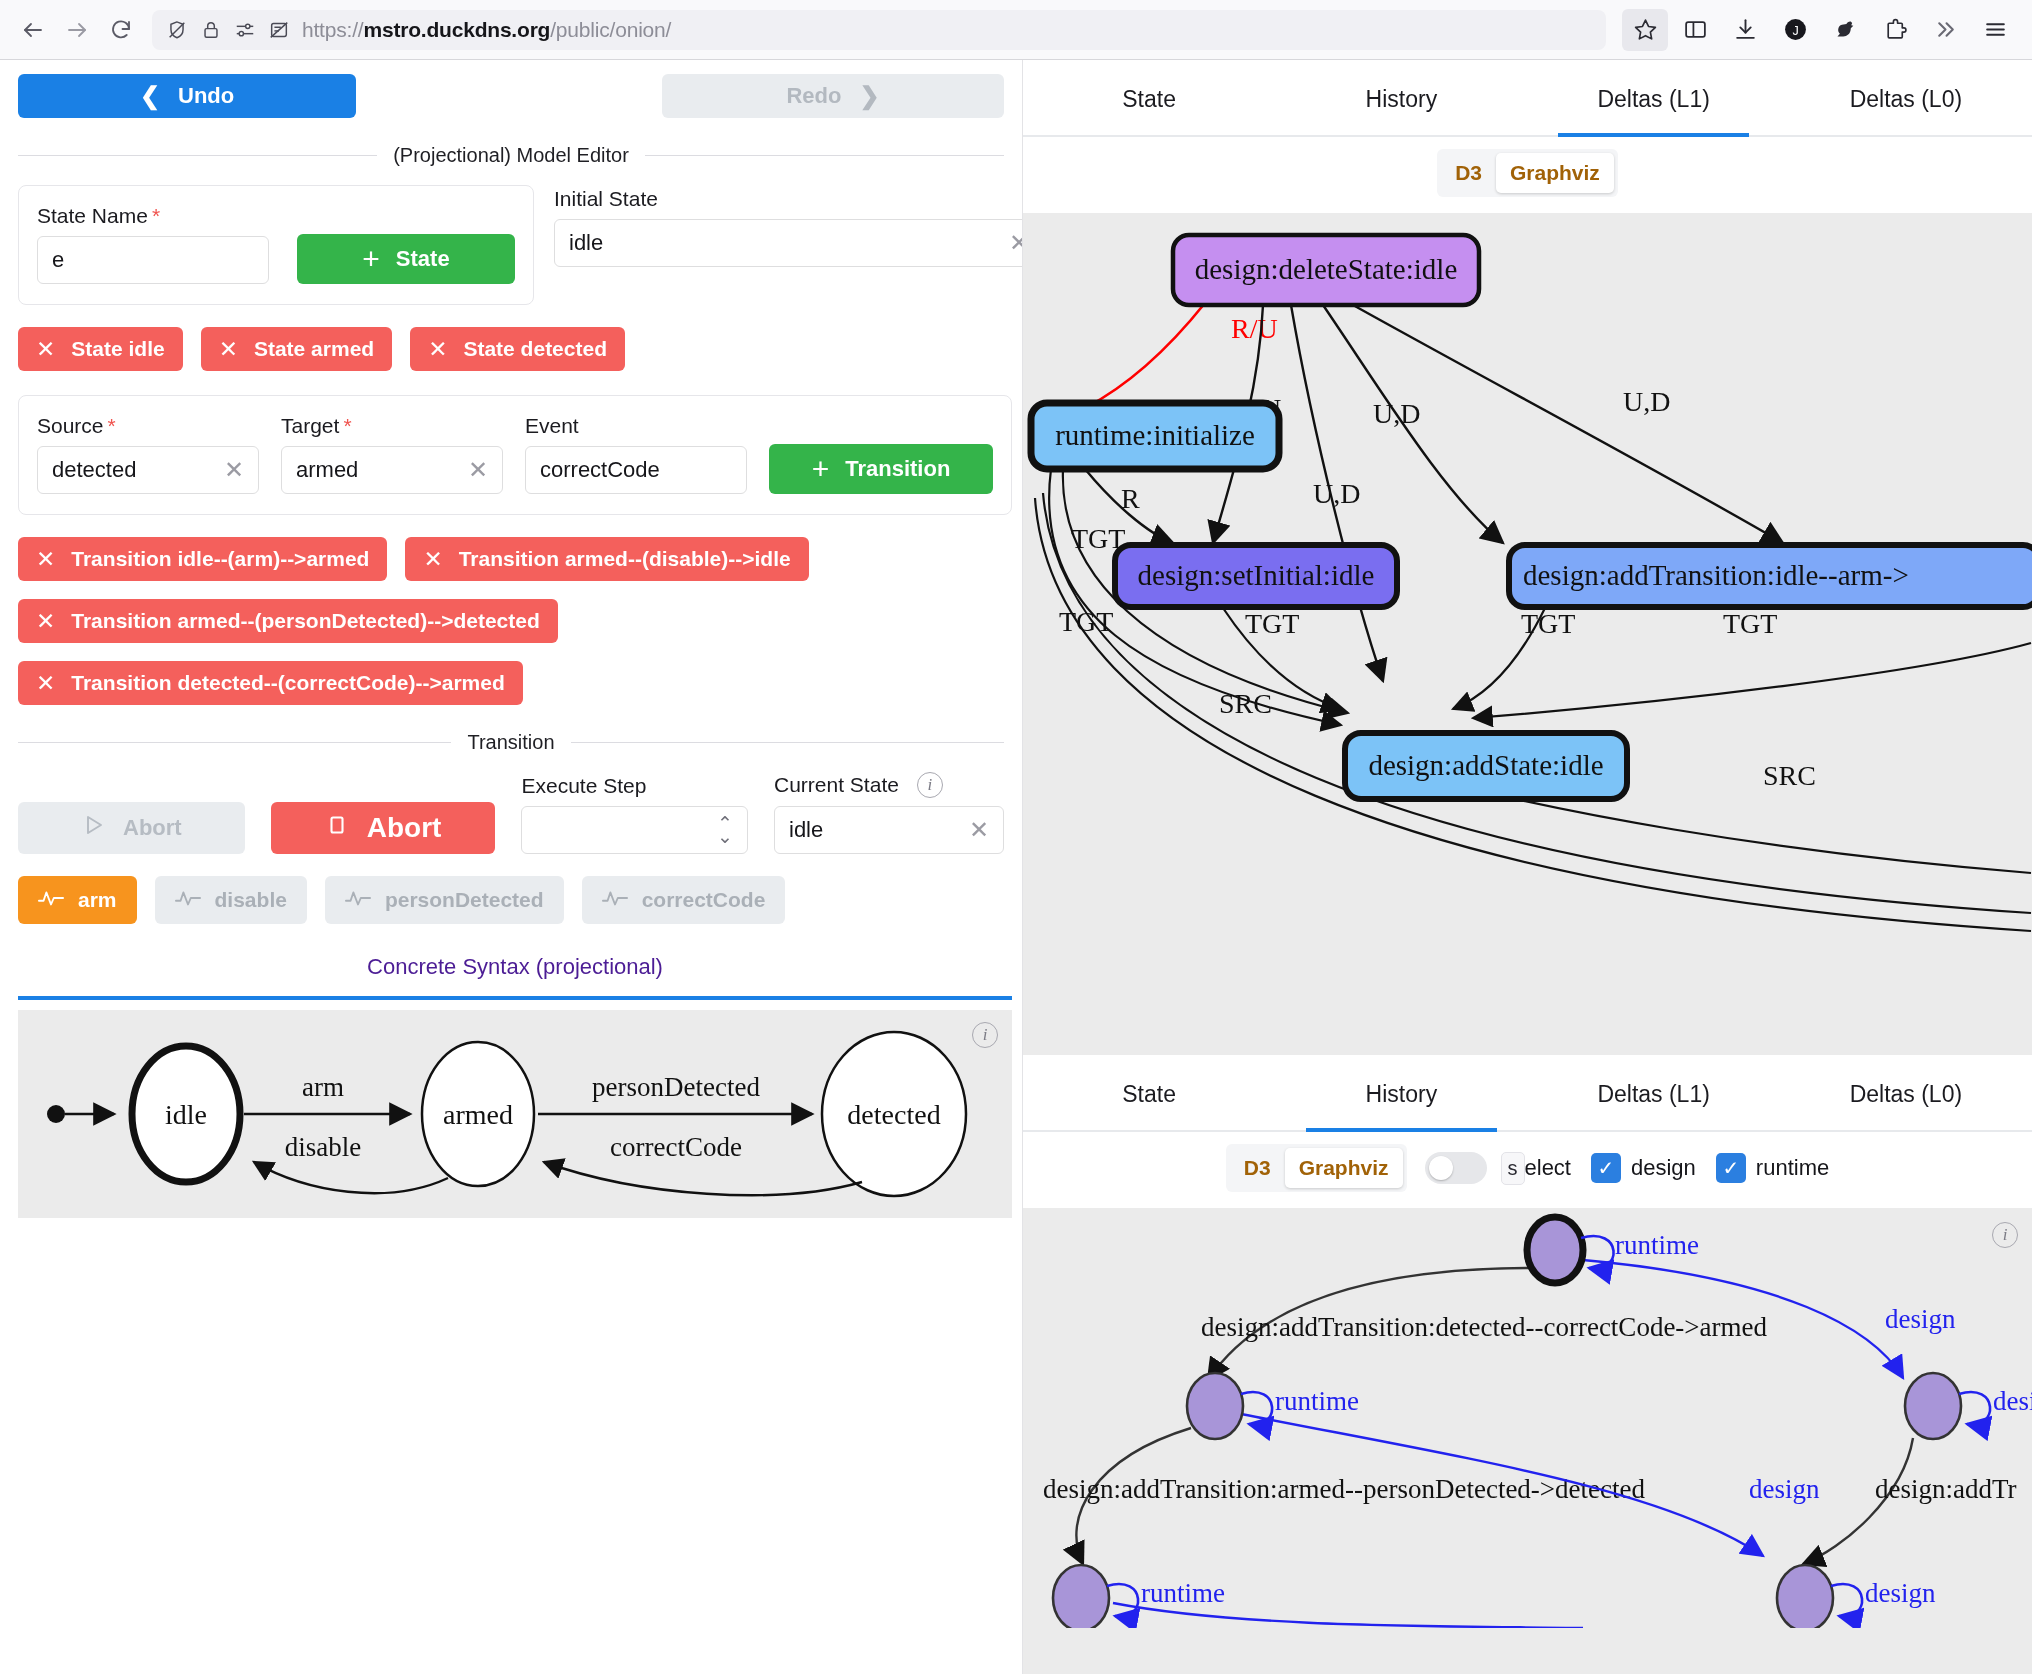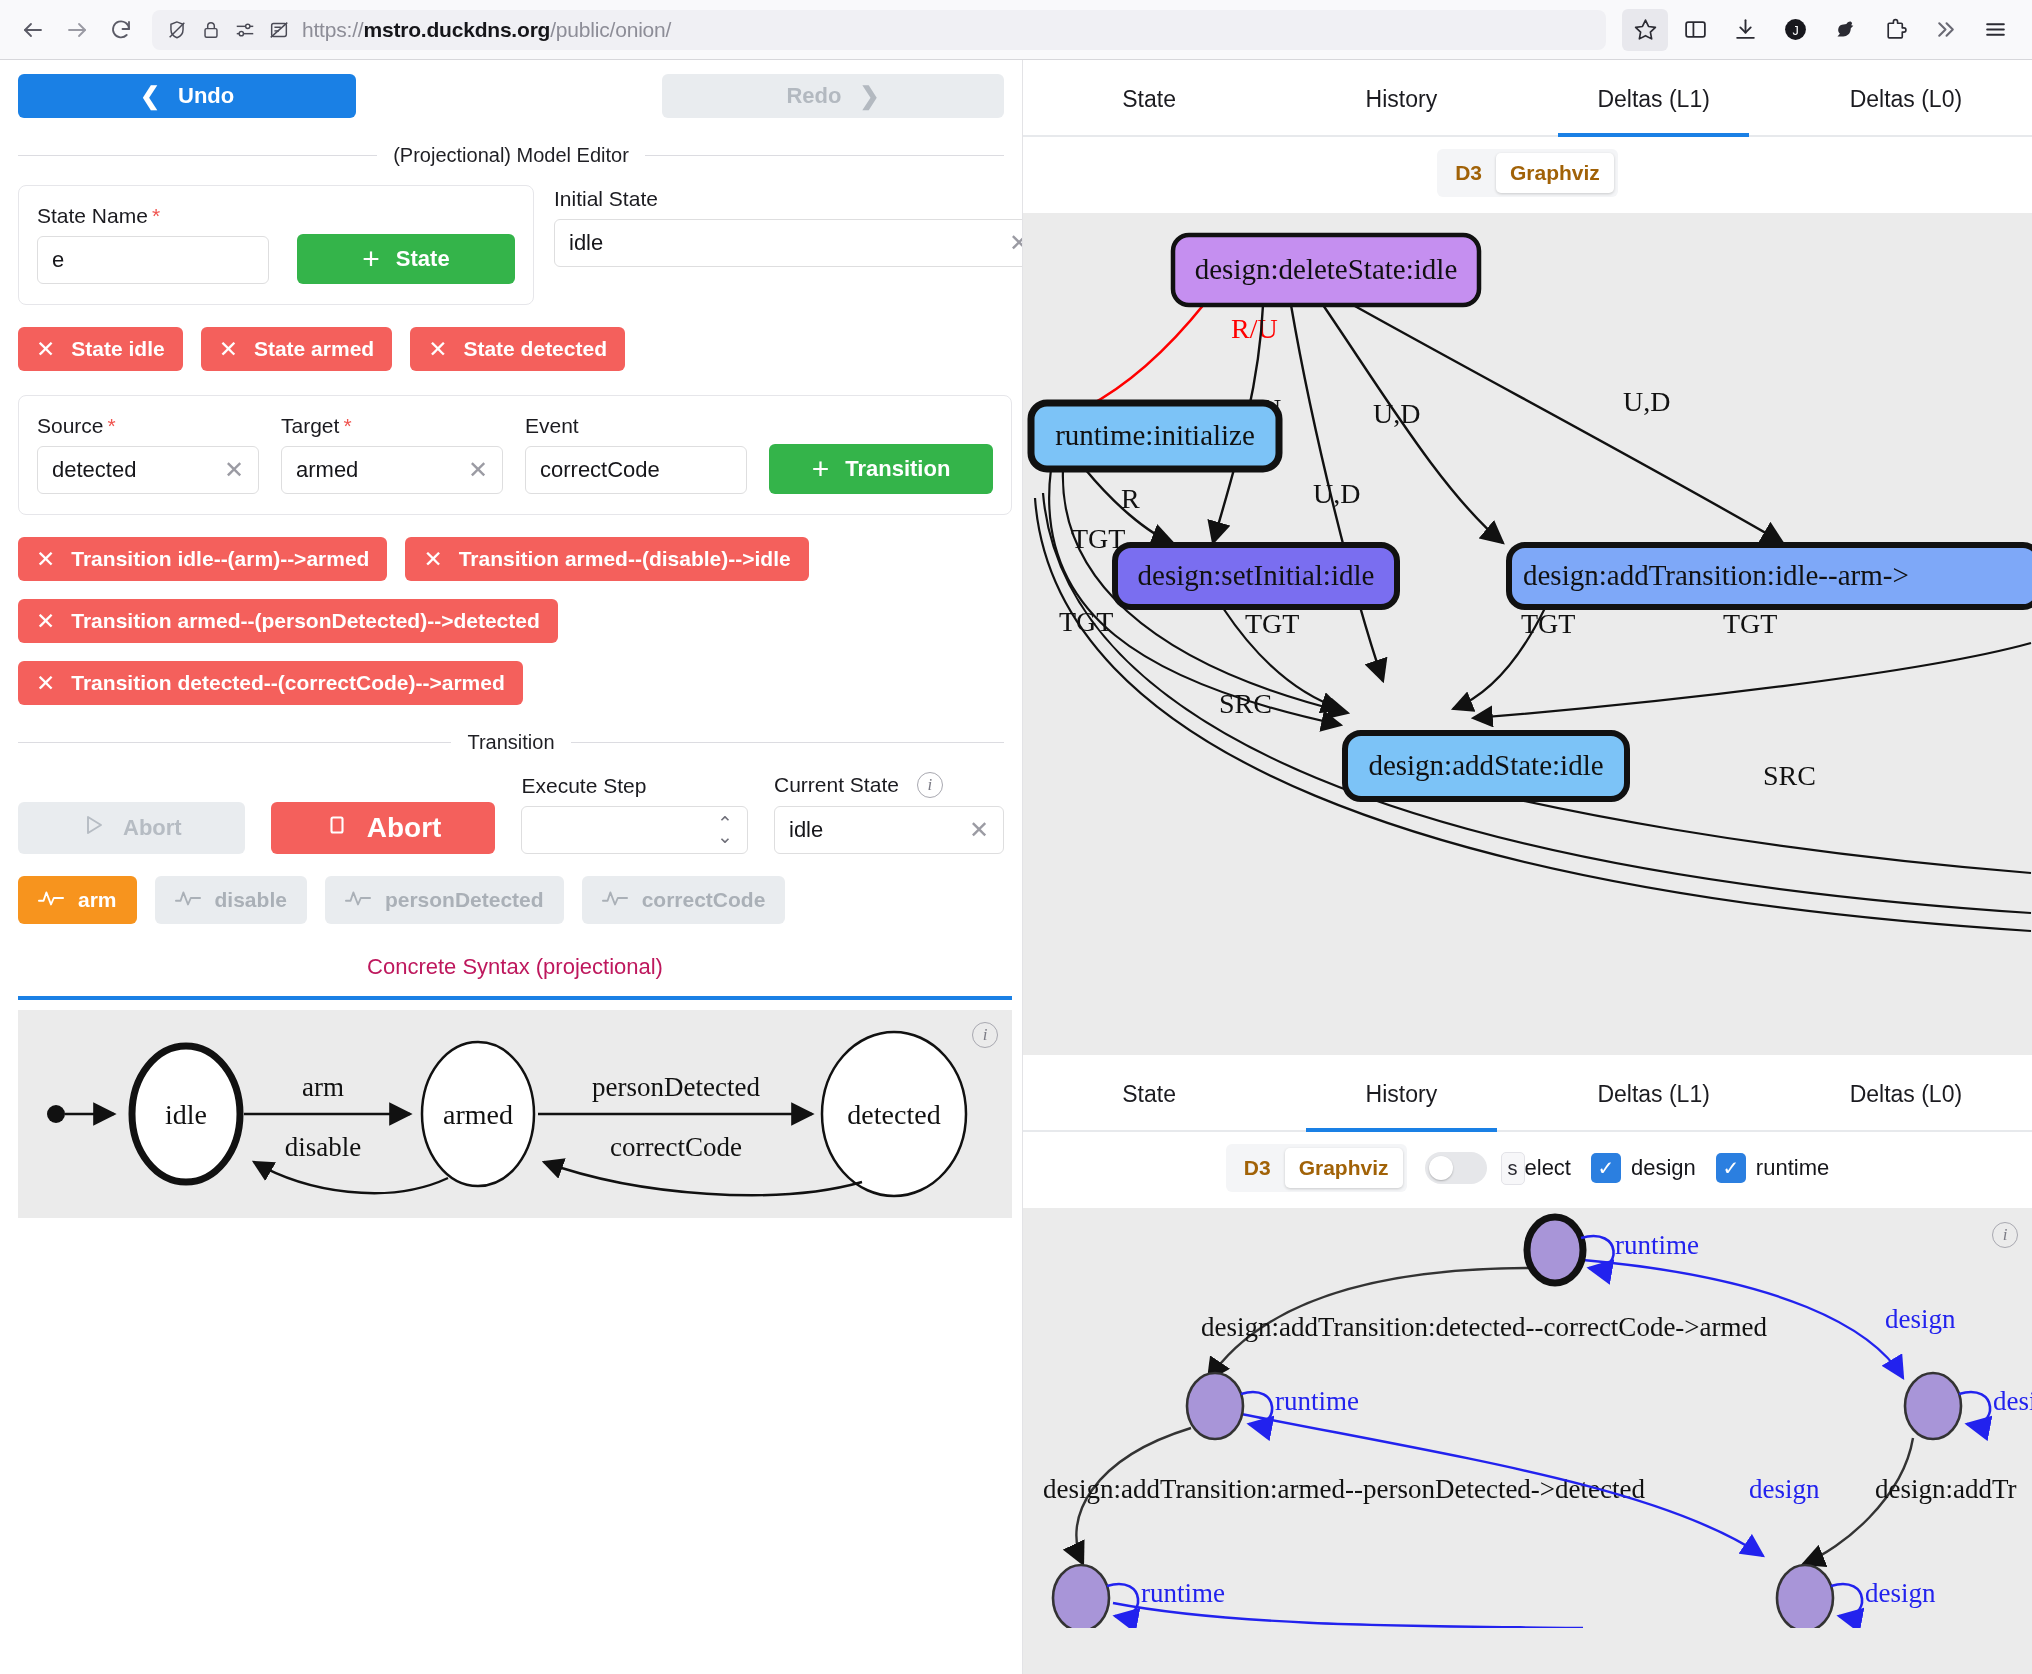--- a/index.html
+++ b/index.html
@@ -126,21 +126,21 @@
     height:48px;border:none;border-radius:6px;background:#e9ecef;color:#aab0b7;
     font-size:21px;font-weight:700;display:inline-flex;align-items:center;gap:14px;padding:0 20px;
     cursor:pointer; white-space:nowrap;
   }
   .event-btn.active { background:#f7941e; color:#fff; }
   .pulse { width:26px;height:20px; }
 
   
   #syntax-tabs { display:flex; margin-top:30px; width:994px; }
   .stab {
-    flex:1 1 0; text-align:center; font-size:22px; color:#be185d; padding-bottom:16px;
+    flex:1 1 0; text-align:center; font-size:22px; color:#4c1d95; padding-bottom:16px;
     border-bottom:4px solid #e7e9ec; cursor:pointer;
   }
   .stab.sel { border-bottom-color:#1a80e5; }
   #concrete-canvas {
     width:994px; height:208px; background:#ebebeb; margin-top:10px; position:relative;
   }
   #concrete-canvas .info-ic { position:absolute; right:14px; top:12px; }
 
   
   .rtabs { display:flex; border-bottom:2px solid #e7e9ec; }

